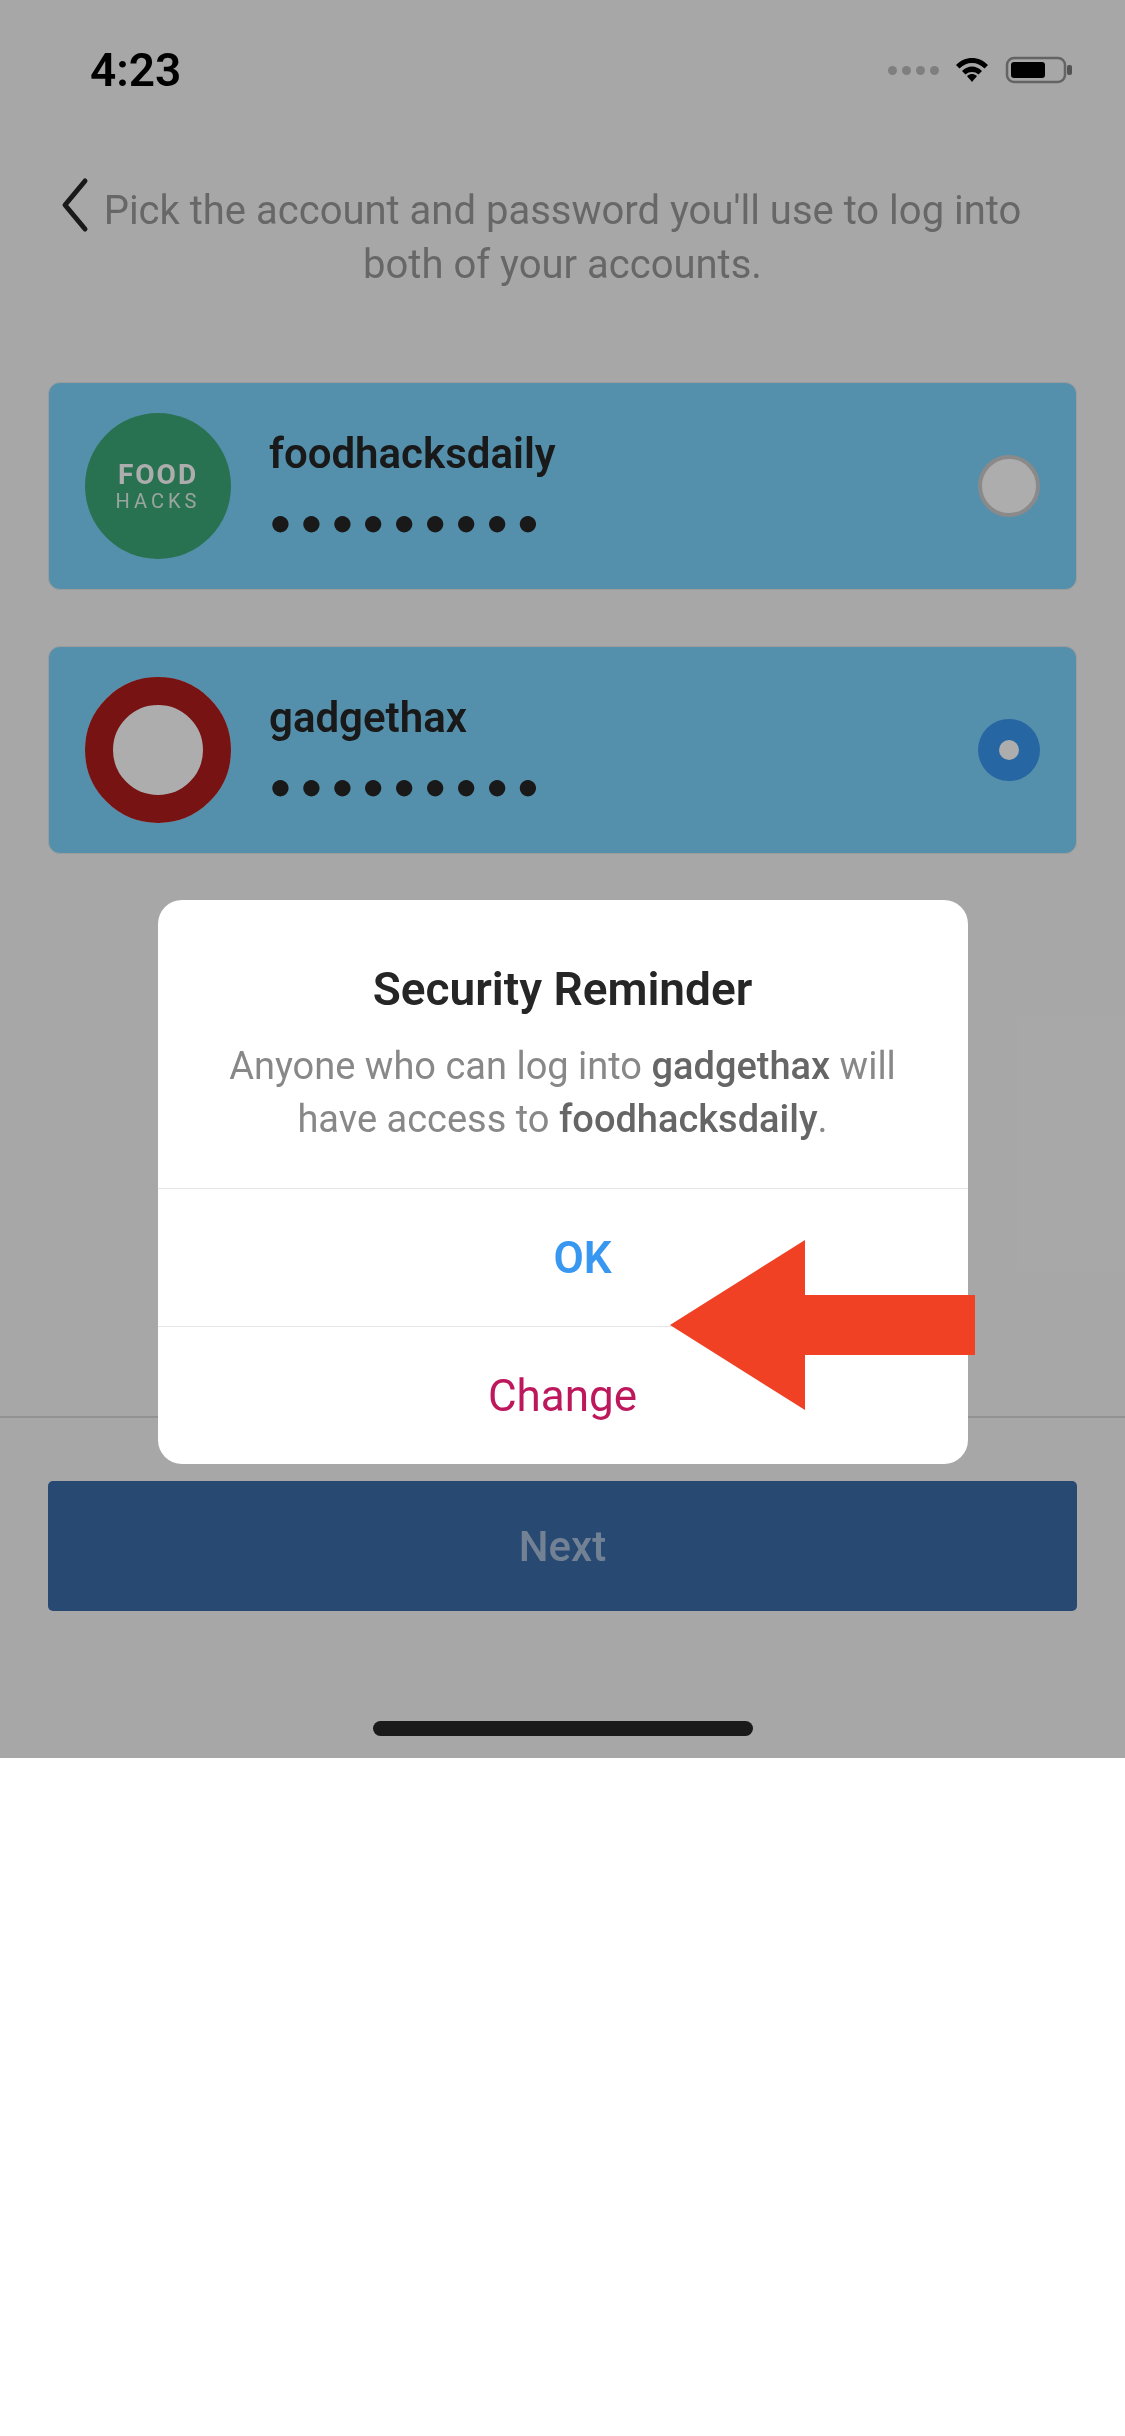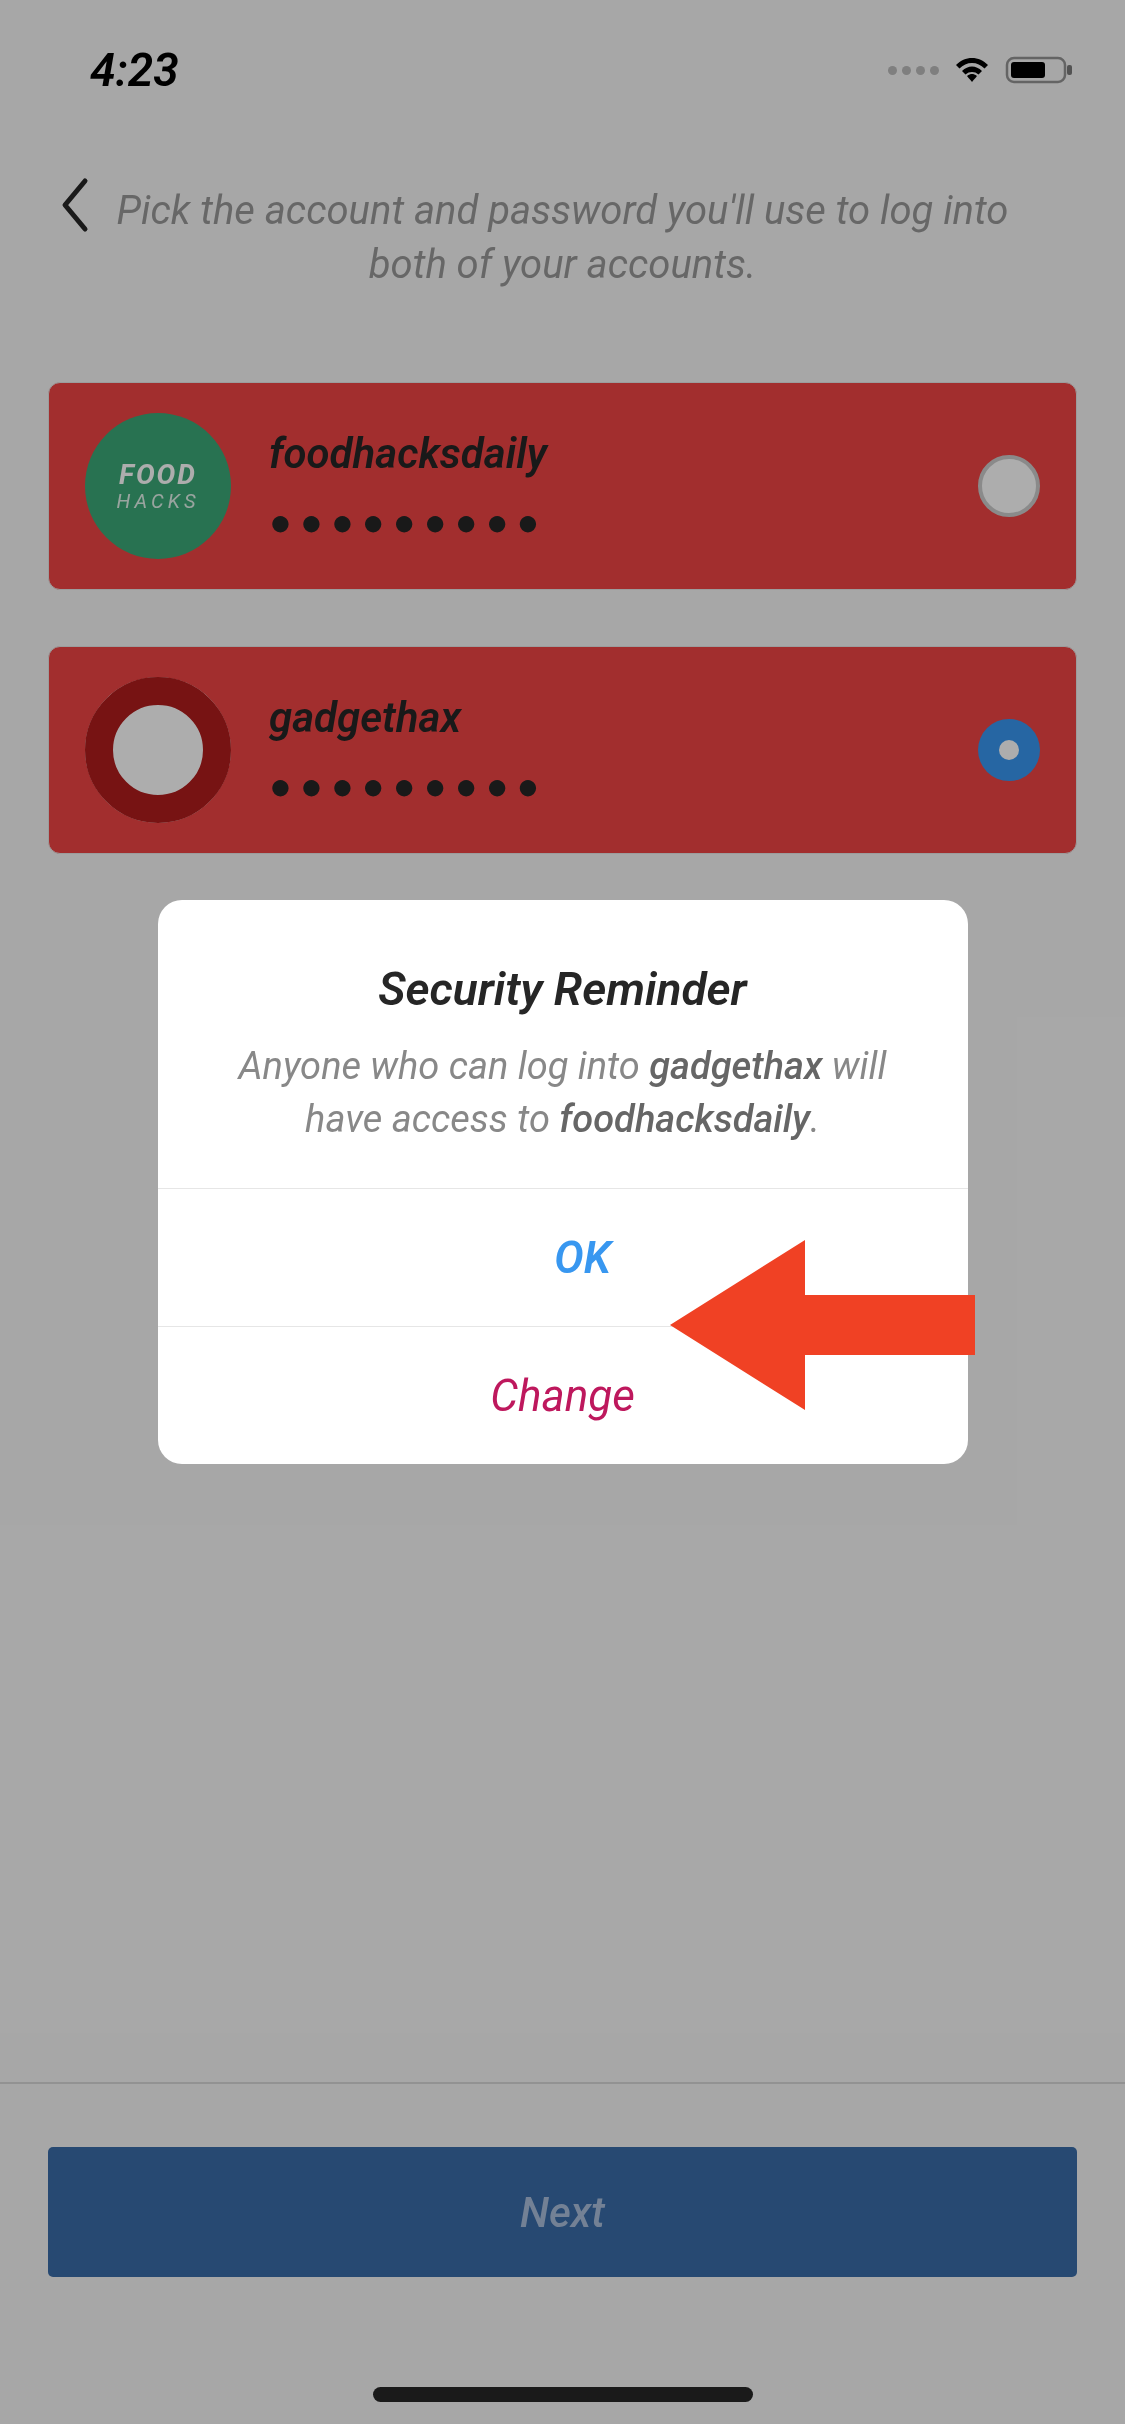--- a/index.html
+++ b/index.html
@@ -10,24 +10,23 @@
     }
     
     html, body {
       width: 1125px;
       height: 2436px;
       overflow: hidden;
     }
     
     .screen {
       width: 1125px;
-      height: 2424px;
+      height: 1758px;
       background: #f7f7f7;
       position: relative;
-      font-style: italic;
     }
     
     .status-bar {
       height: 140px;
       display: flex;
       justify-content: space-between;
       align-items: center;
       padding: 0 50px 0 90px;
     }
     
@@ -93,21 +92,21 @@
       line-height: 1.35;
       font-weight: 400;
     }
     
     .accounts-container {
       margin-top: 90px;
       padding: 0 48px;
     }
     
     .account-card {
-      background: #ef4444;
+      background: #7dd3fc;
       border: 1.5px solid #e6e6e6;
       border-radius: 12px;
       padding: 30px 36px;
       display: flex;
       align-items: center;
       gap: 38px;
       margin-bottom: 56px;
       position: relative;
     }
     

